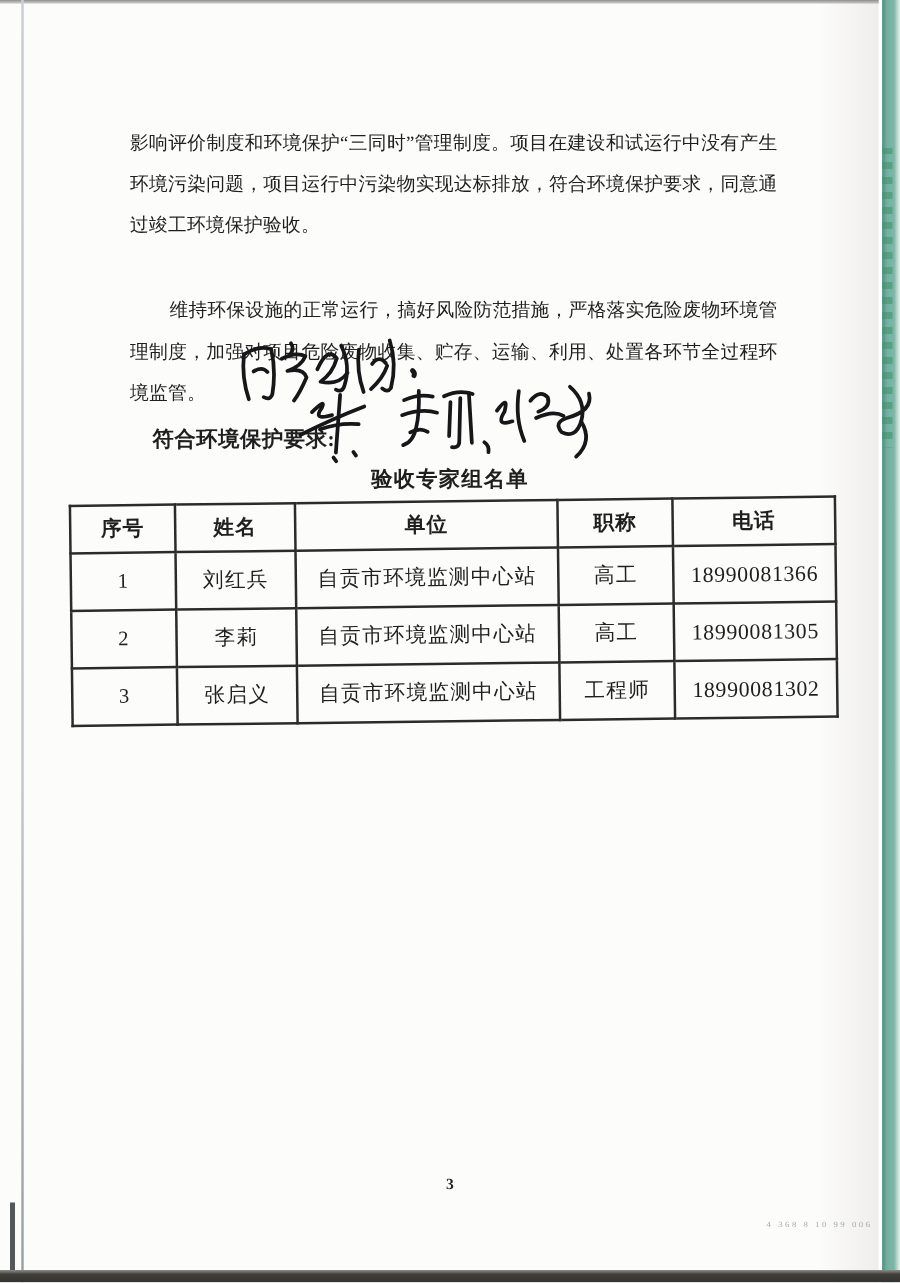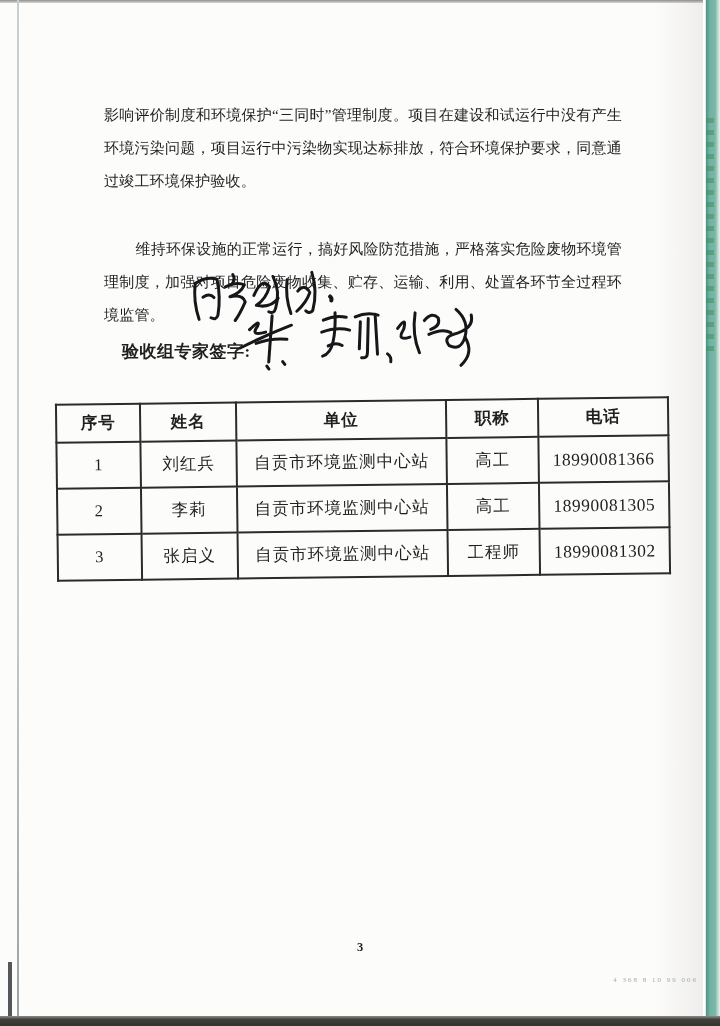--- a/index.html
+++ b/index.html
@@ -83,21 +83,21 @@
       <path d="M66 27 Q75 9 82 19 Q78 31 68 37 Q82 41 90 31"></path>
       <path d="M86 9 Q93 25 87 41 Q85 47 80 44"></path>
       <path d="M100 13 Q97 30 102 47"></path>
       <path d="M110 25 Q116 18 121 25"></path>
       <path d="M108 45 Q118 37 122 27"></path>
       <path d="M125 7 Q130 26 124 45 Q121 49 117 45"></path>
       <path d="M142 32 q2 2 1 4" style="stroke-width:4"></path>
     </svg>
   </div>
 
-  <p class="sign-label">验收组专家签字:</p>
+  <p class="sign-label">符合环境保护要求:</p>
 
   <div class="hw hw-sign" aria-label="刘红兵 李莉 张启义">
     <svg width="245" height="68" viewBox="0 0 245 68">
 
       <path d="M18 22 Q30 11 26 19 Q18 29 34 25"></path>
       <path d="M8 40 Q34 28 60 19"></path>
       <path d="M41 9 L36 55"></path>
       <path d="M24 36 Q40 31 55 33"></path>
       <path d="M34 59 l2 3"></path>
       <path d="M50 55 l2 3"></path>
@@ -114,20 +114,21 @@
 
       <path d="M166 26 Q176 13 172 27 Q164 39 178 35"></path>
       <path d="M184 11 Q180 33 187 51"></path>
       <path d="M193 19 Q201 10 207 17 Q209 25 199 28"></path>
       <path d="M197 33 Q211 27 219 32"></path>
       <path d="M225 9 Q238 21 233 37 Q228 51 217 45 Q211 37 221 34 Q243 29 240 15"></path>
       <path d="M233 37 Q242 53 228 65"></path>
     </svg>
   </div>
 
+  <h3 class="table-title">验收专家组名单</h3>
 
   <div class="table-wrap">
     <table>
       <colgroup>
         <col style="width:84px">
           <col style="width:96px">
           <col style="width:210px">
         <col style="width:92px">
           <col style="width:130px">
       </colgroup>

